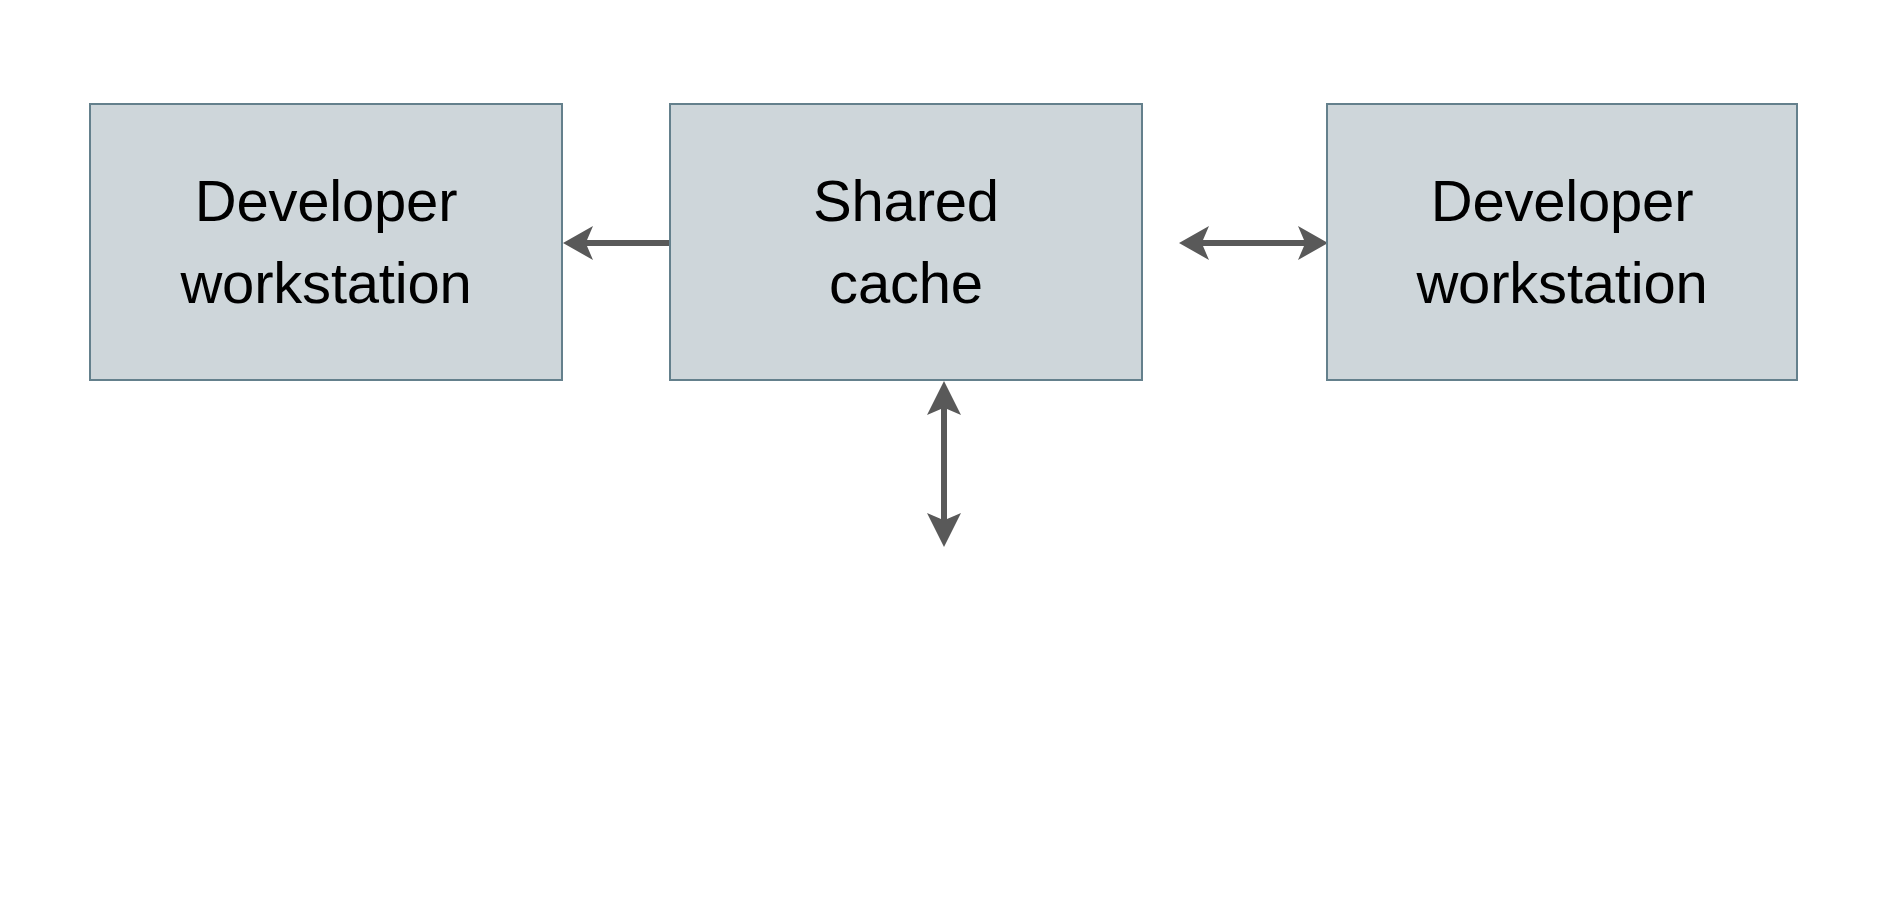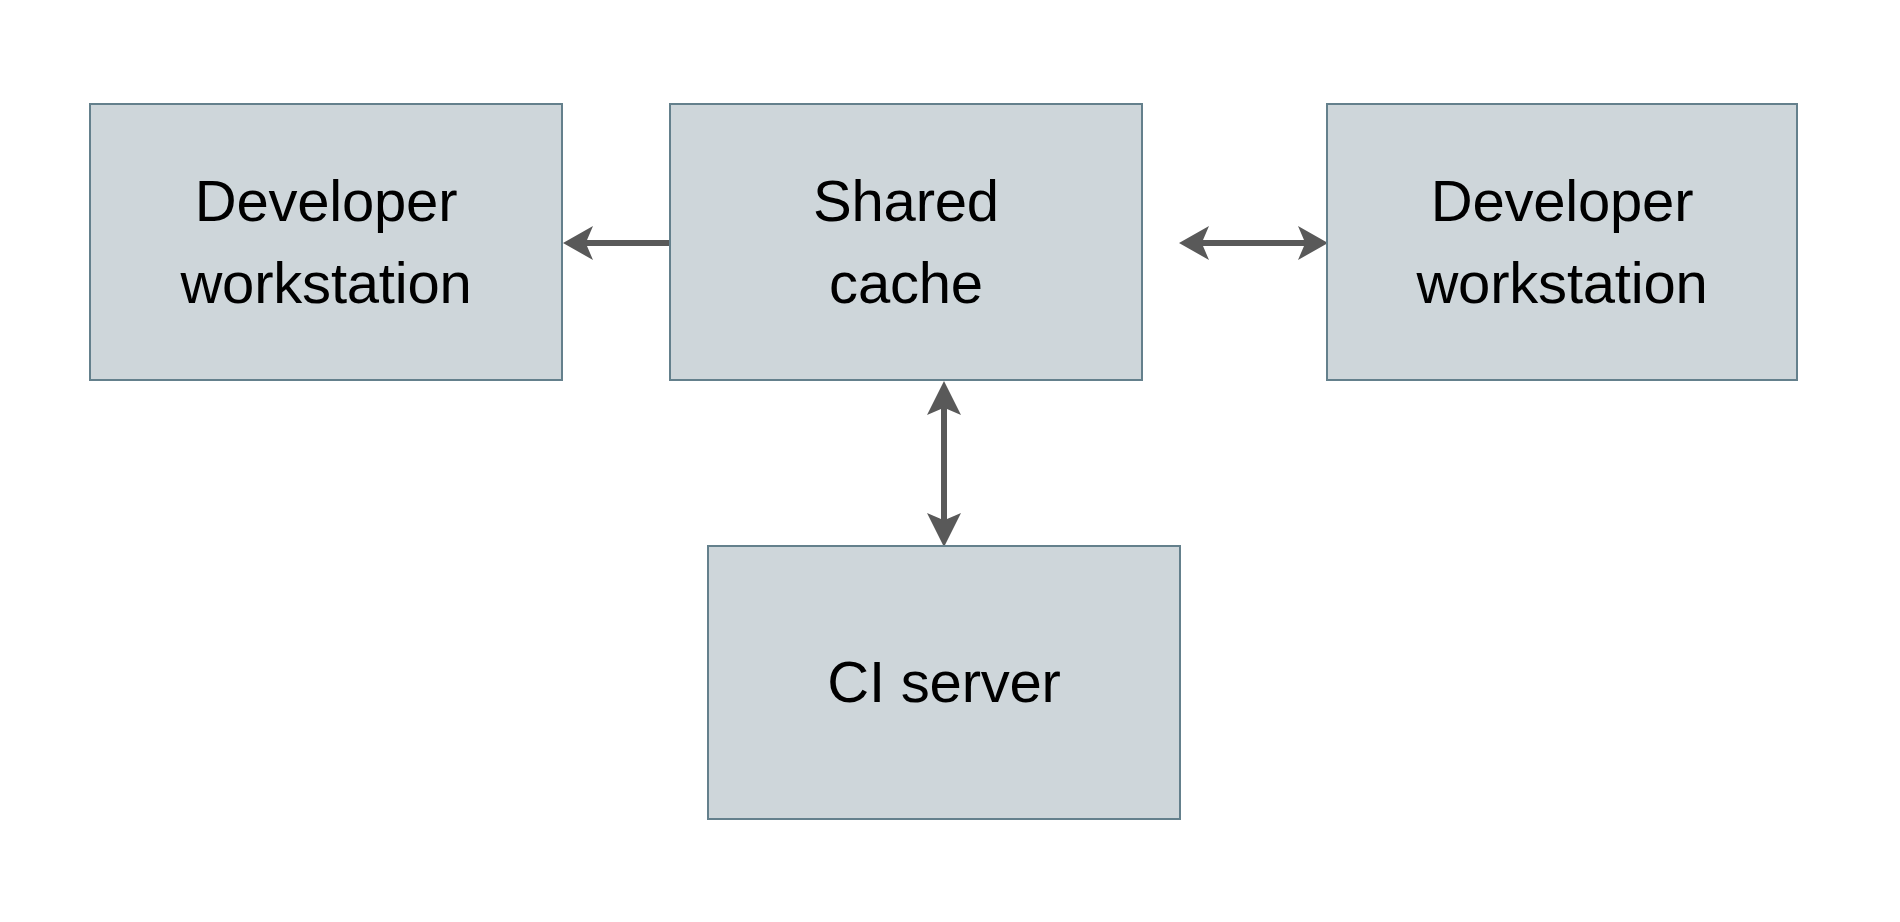--- a/index.html
+++ b/index.html
@@ -85,17 +85,14 @@
     <div class="node-label">Developer
 workstation</div>
   </div>
 
   <div class="connector" id="conn-cache-ci">
     <svg viewBox="0 0 60 166" preserveAspectRatio="none">
       <path d="M 30 0 L 47 34 L 33 28 L 33 138 L 47 132 L 30 166 L 13 132 L 27 138 L 27 28 L 13 34 Z" fill="#595959"></path>
     </svg>
   </div>
 
-  <div class="node-box" id="node-ci">
-    <div class="node-label">CI server</div>
-  </div>
 
 </div>
 
 </body></html>

